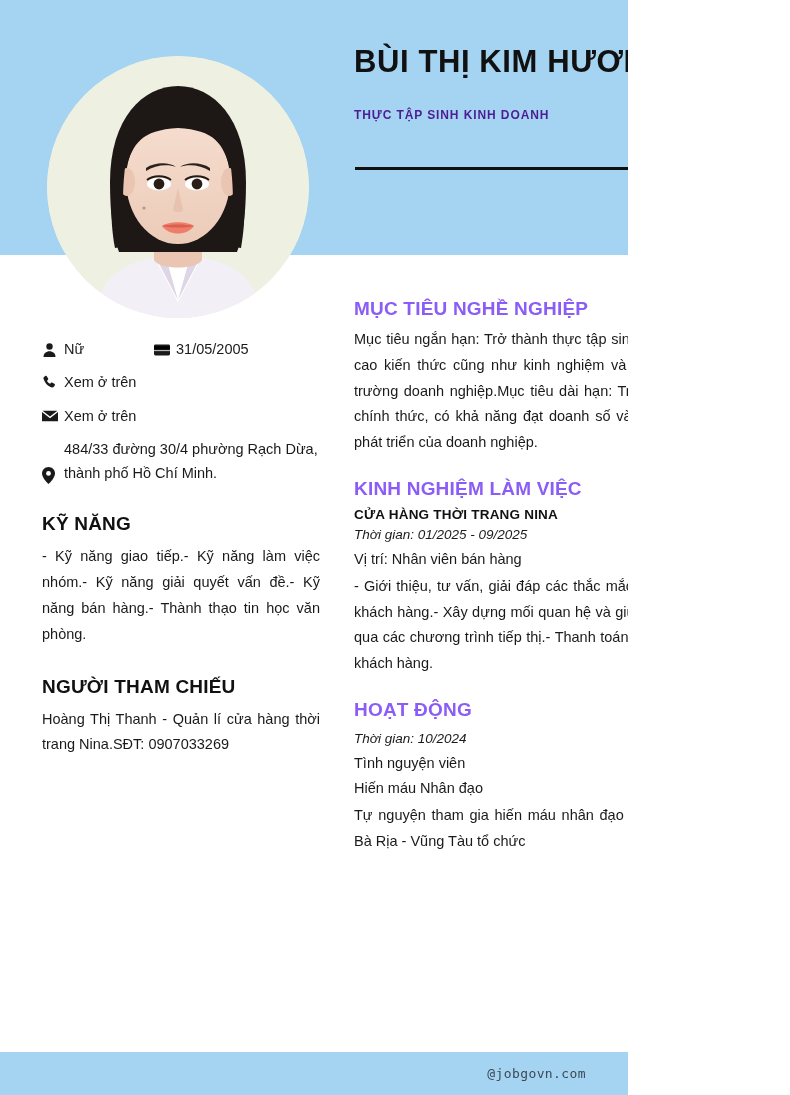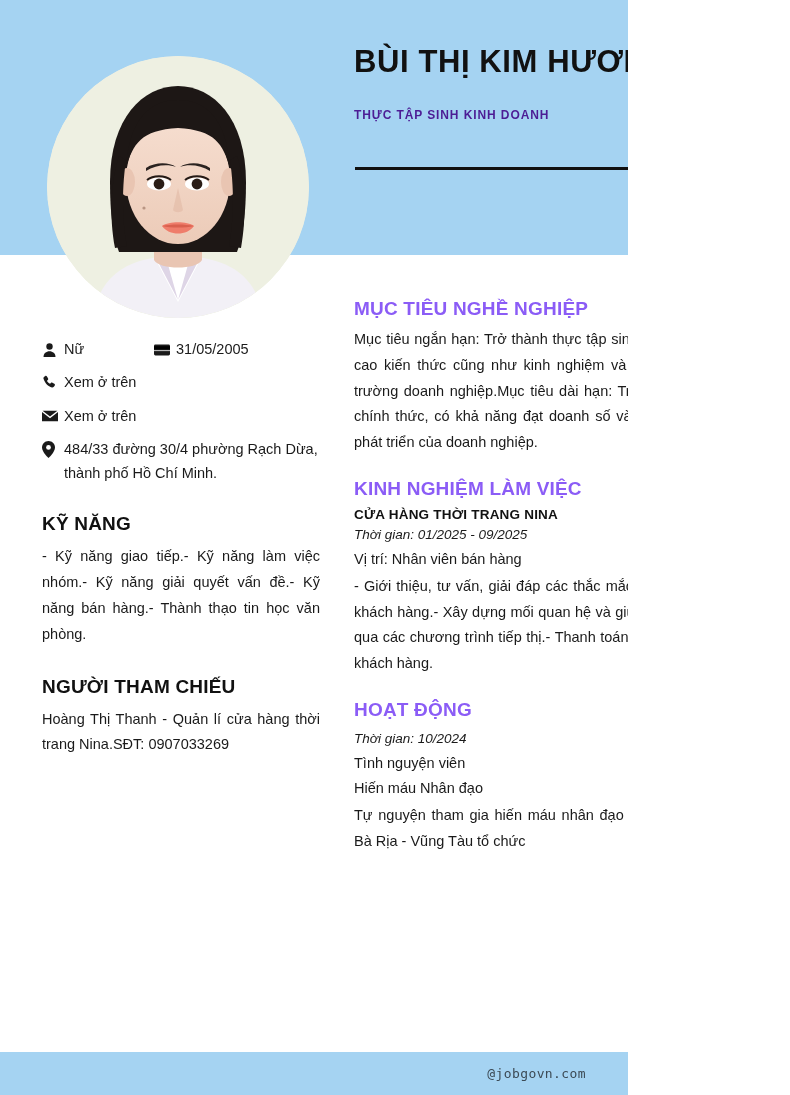--- a/index.html
+++ b/index.html
@@ -89,21 +89,21 @@
     left: 42px;
     top: 338px;
     width: 278px;
   }
   .contact-list { margin: 0; padding: 0; list-style: none; }
   .contact-row {
     display: flex;
     align-items: flex-start;
     margin-bottom: 10px;
   }
-  .contact-row:last-child { margin-bottom: 0; }
+  .contact-row:last-child { margin-bottom: 0; align-items: flex-end; }
   .ic {
     flex: 0 0 22px;
     width: 22px;
     height: 19px;
     display: flex;
     align-items: center;
     justify-content: flex-start;
     margin-top: 2px;
   }
   .ic svg { display: block; fill: #1a1a1a; }

